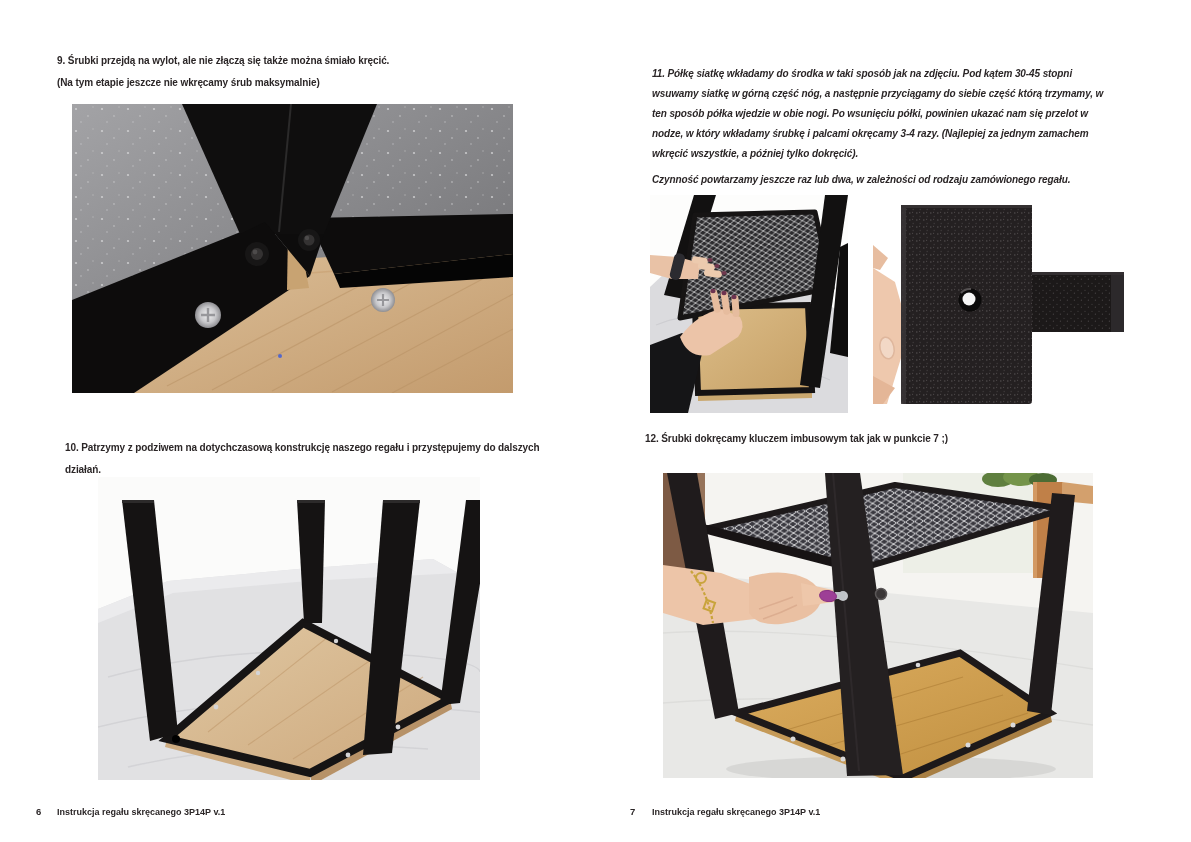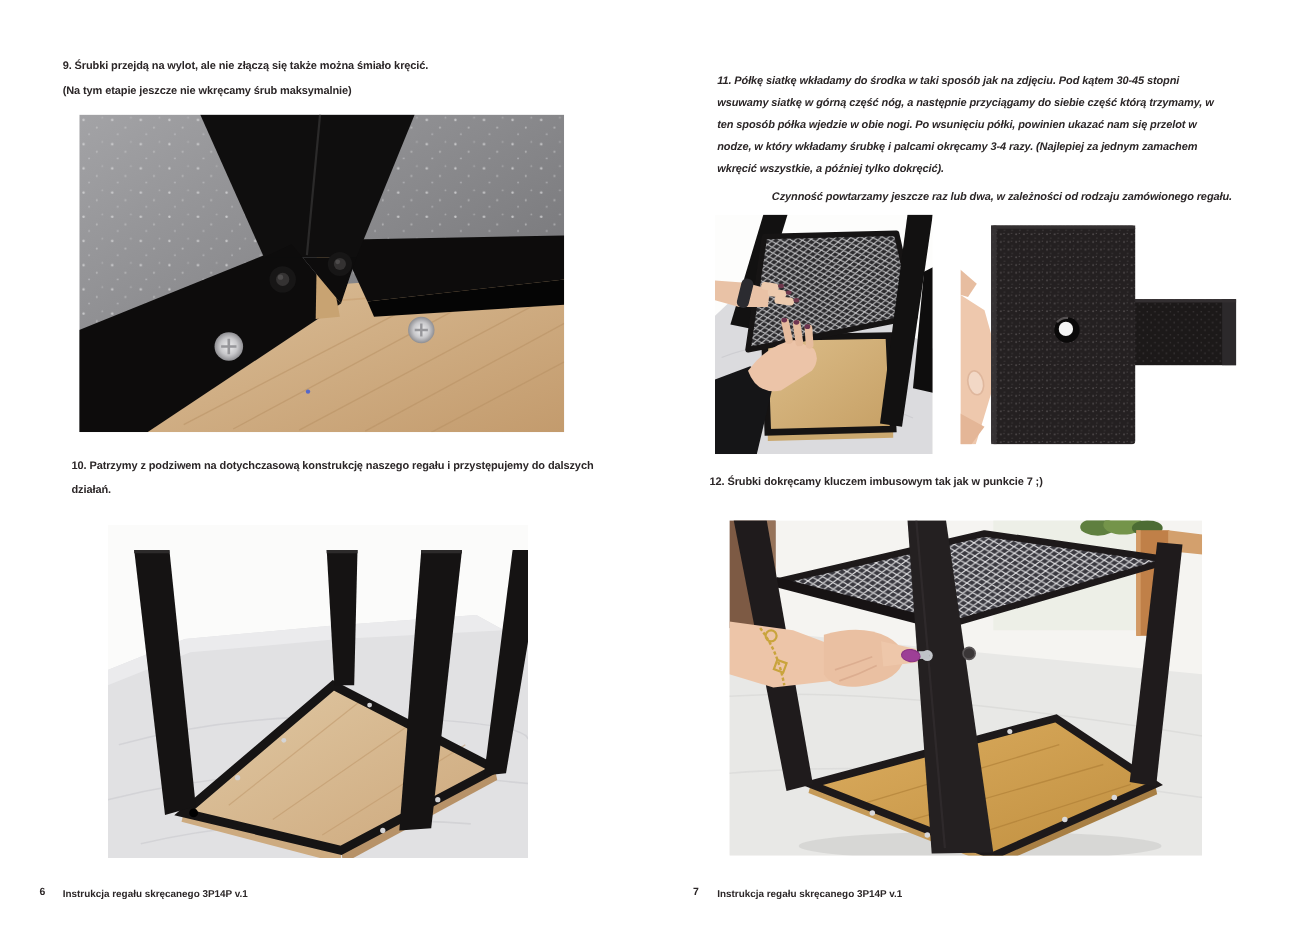--- a/index.html
+++ b/index.html
@@ -9,23 +9,23 @@
     -webkit-font-smoothing:antialiased;
   }
   .sheet{position:relative;width:1191px;height:842px;background:#fff;overflow:hidden;border-radius:31px;}
   .page{position:absolute;inset:0;pointer-events:none;}
   .page *{pointer-events:auto;}
   .txt{
     position:absolute;font-size:10px;font-weight:bold;color:#2b2627;
     letter-spacing:-0.1px;
   }
   .step9 {left:57px; top:50px; width:432px; line-height:22px;}
-  .step10{left:65px; top:413px;width:484px; line-height:22px;}
+  .step10{left:65px; top:437px;width:484px; line-height:22px;}
   .step11{left:652px;top:64px; width:468px; line-height:20px;font-style:italic;}
-  .step11 .para2{margin-top:6px;text-align:right;}
+  .step11 .para2{margin-top:6px;}
   .step12{left:645px;top:429px;width:452px; line-height:20px;}
   .photo{position:absolute;overflow:hidden;}
   .photo svg{display:block;width:100%;height:100%;}
   .photo1{left:72px; top:104px;width:441px;height:289px;}
   .photo2{left:98px; top:477px;width:382px;height:303px;}
   .photo3{left:650px;top:195px;width:198px;height:218px;}
   .photo4{left:873px;top:190px;width:251px;height:214px;}
   .photo5{left:663px;top:473px;width:430px;height:305px;}
   .footer-num{position:absolute;top:806px;font-size:9.5px;font-weight:bold;color:#2b2627;}
   .footer-title{position:absolute;top:807px;width:476px;font-size:9px;font-weight:bold;color:#2b2627;}

